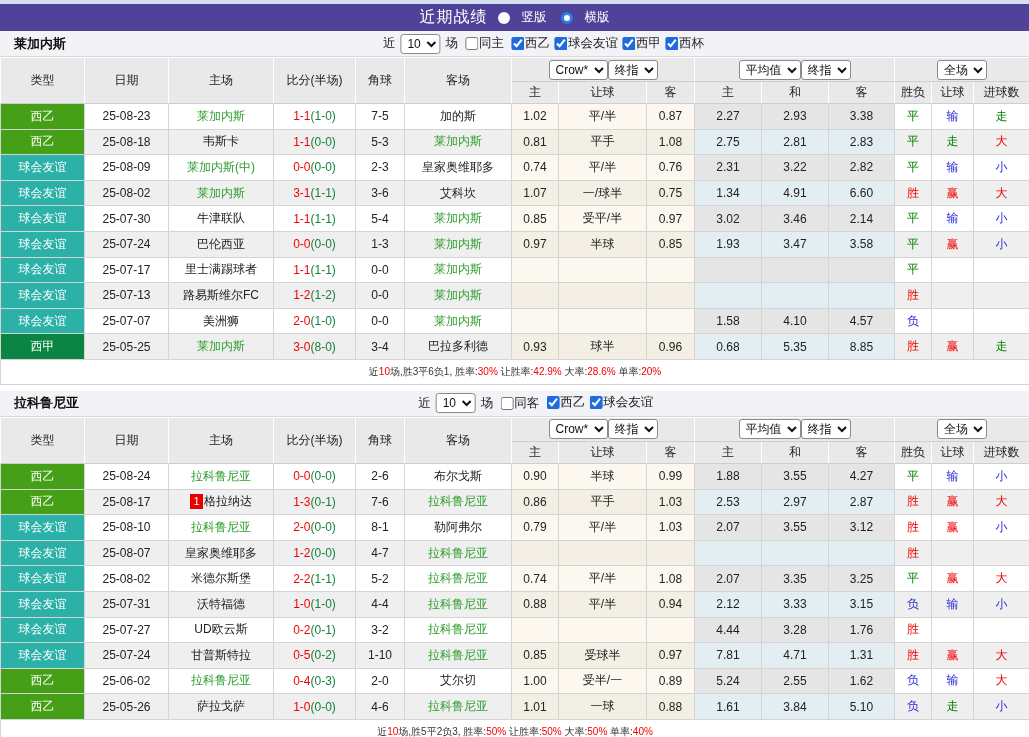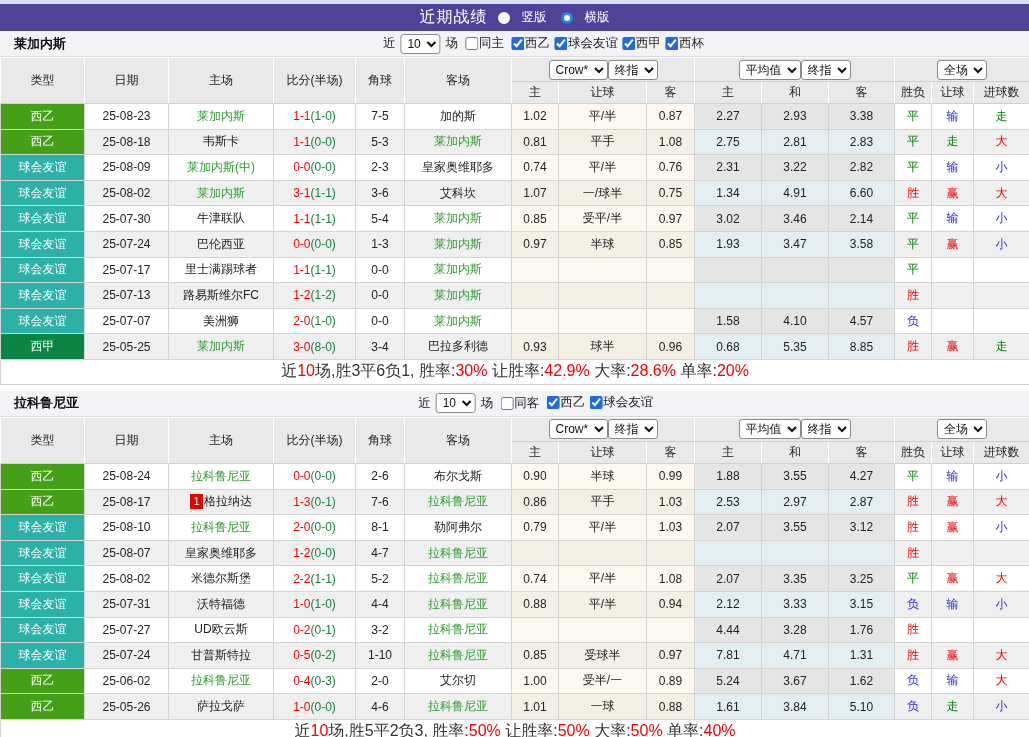--- a/index.html
+++ b/index.html
@@ -63,21 +63,21 @@
   .score-main { color: var(--score_red); }
   .score-half { color:#15803d; }
   .card-badge {
     display:inline-block; background: var(--badge_red); color:#fff;
     min-width:13px; height:15px; line-height:15px; font-size:11px;
     margin-right:1px; padding:0 1px;
   }
   .res-w { color: var(--win); }
   .res-d { color: var(--draw); }
   .res-l { color: var(--lose); }
-  .summary-row td { height:25px; background:#fff; font-size:16px; color:#333; }
+  .summary-row td { height:25px; background:#fff; font-size:10px; color:#333; }
   .summary-row .r { color: var(--score_red); }
   .gap { height:6px; background:#fff; }
 </style>
 </head>
 <body>
 
 <div class="page">
 
   <div class="topbar">
     <span class="title">近期战绩</span>
@@ -570,21 +570,21 @@
             <td class="c-type" style="background: rgb(69, 160, 23);">西乙</td>
             <td class="plain">25-06-02</td>
             <td class="plain"><span class="teamlink green">拉科鲁尼亚</span></td>
             <td class="plain"><span class="score-main">0-4</span><span class="score-half">(0-3)</span></td>
             <td class="plain">2-0</td>
             <td class="plain"><span class="teamlink">艾尔切</span></td>
             <td class="c-odds">1.00</td>
             <td class="c-odds">受半/一</td>
             <td class="c-odds">0.89</td>
             <td class="c-avg">5.24</td>
-            <td class="c-avg">3.67</td>
+            <td class="c-avg">2.55</td>
             <td class="c-avg">1.62</td>
             <td class="plain res-l">负</td>
             <td class="plain res-l">输</td>
             <td class="plain res-w">大</td>
           </tr>
           <tr>
             <td class="c-type" style="background: rgb(69, 160, 23);">西乙</td>
             <td class="plain">25-05-26</td>
             <td class="plain"><span class="teamlink">萨拉戈萨</span></td>
             <td class="plain"><span class="score-main">1-0</span><span class="score-half">(0-0)</span></td>

